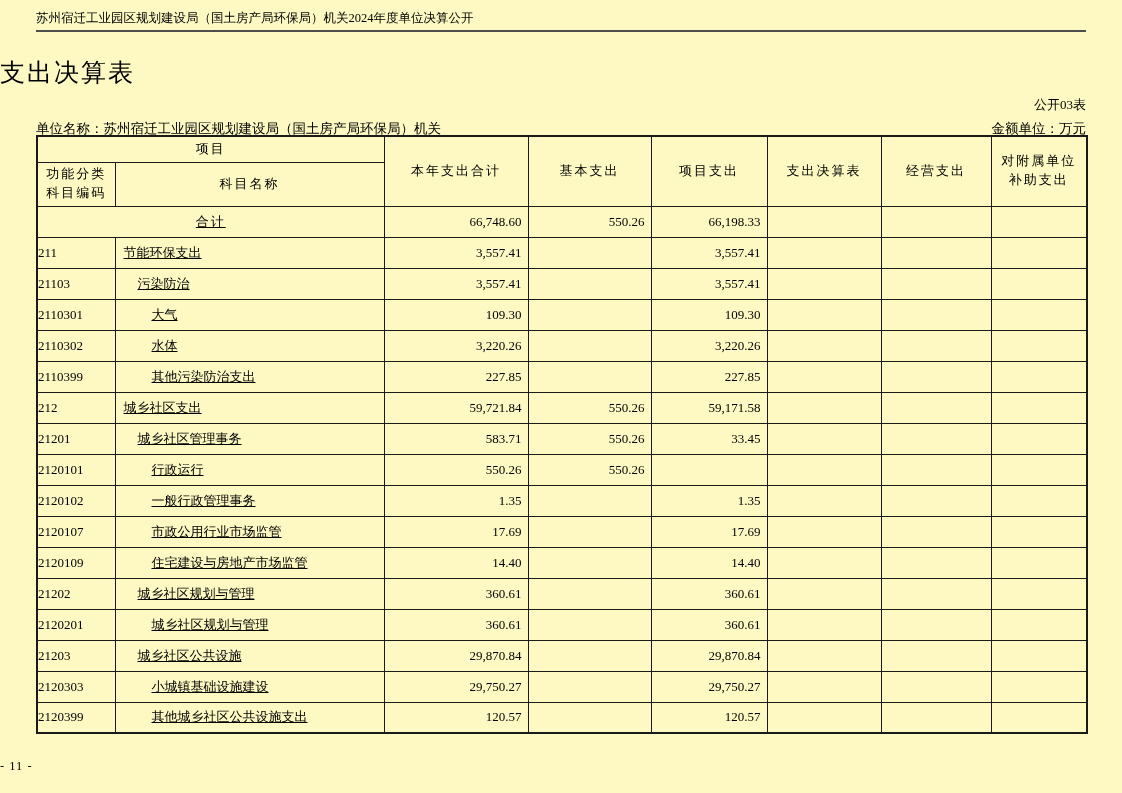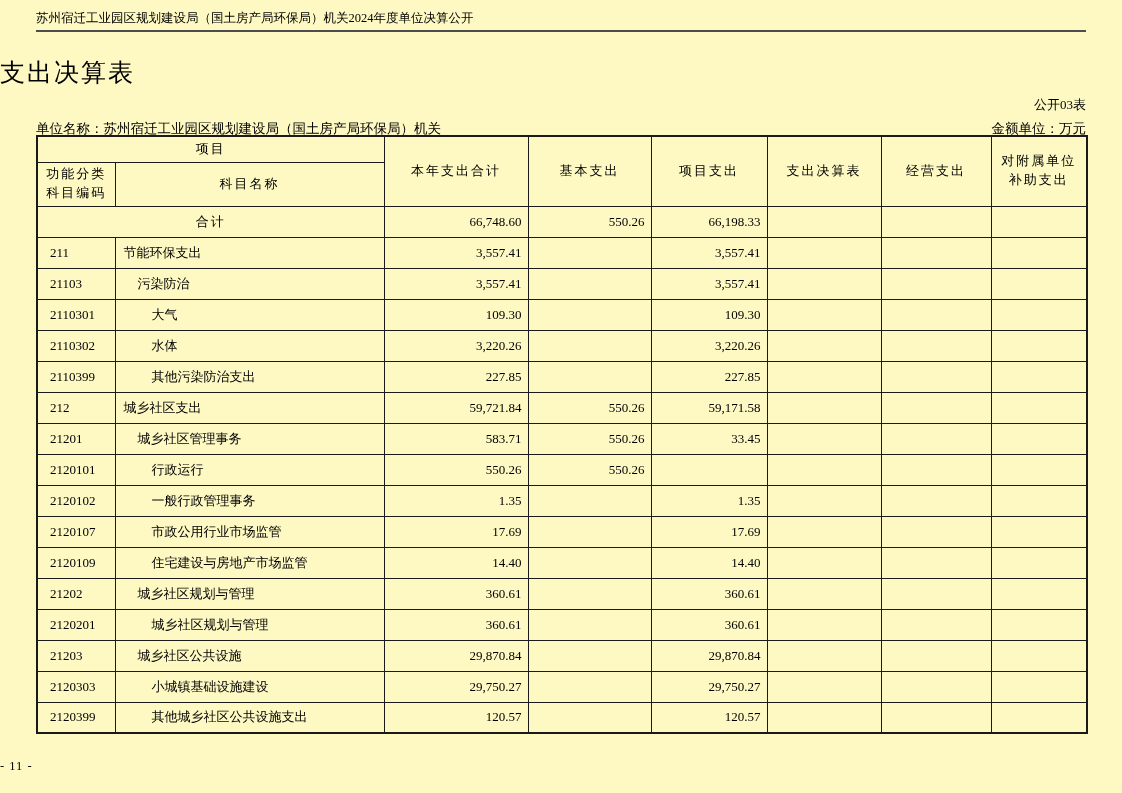--- a/index.html
+++ b/index.html
@@ -69,22 +69,22 @@
   }
   .main-table th {
     text-align: center;
     letter-spacing: 2px;
     white-space: pre-line;
     line-height: 1.45;
   }
   tr.h-row1 th { height: 26px; }
   tr.h-row2 th { height: 44px; }
   .main-table tbody tr { height: 31px; }
-  td.c-code { text-align: left; padding-left: 12px; }
-  td.c-name { text-align: left; }
+  td.c-code { text-align: left; }
+  td.c-name { text-align: left; text-decoration: underline; }
   td.c-name.ind1 { padding-left: 8px; }
   td.c-name.ind2 { padding-left: 22px; margin-left: 8px; }
   td.c-name.ind3 { padding-left: 36px; }
   td.c-name.merged { text-align: center; padding-left: 0; letter-spacing: 2px; }
   td.c-num { text-align: right; padding-right: 6px; }
   .footer {
     position: absolute;
     top: 759px;
     left: 0;
     width: 100%;

